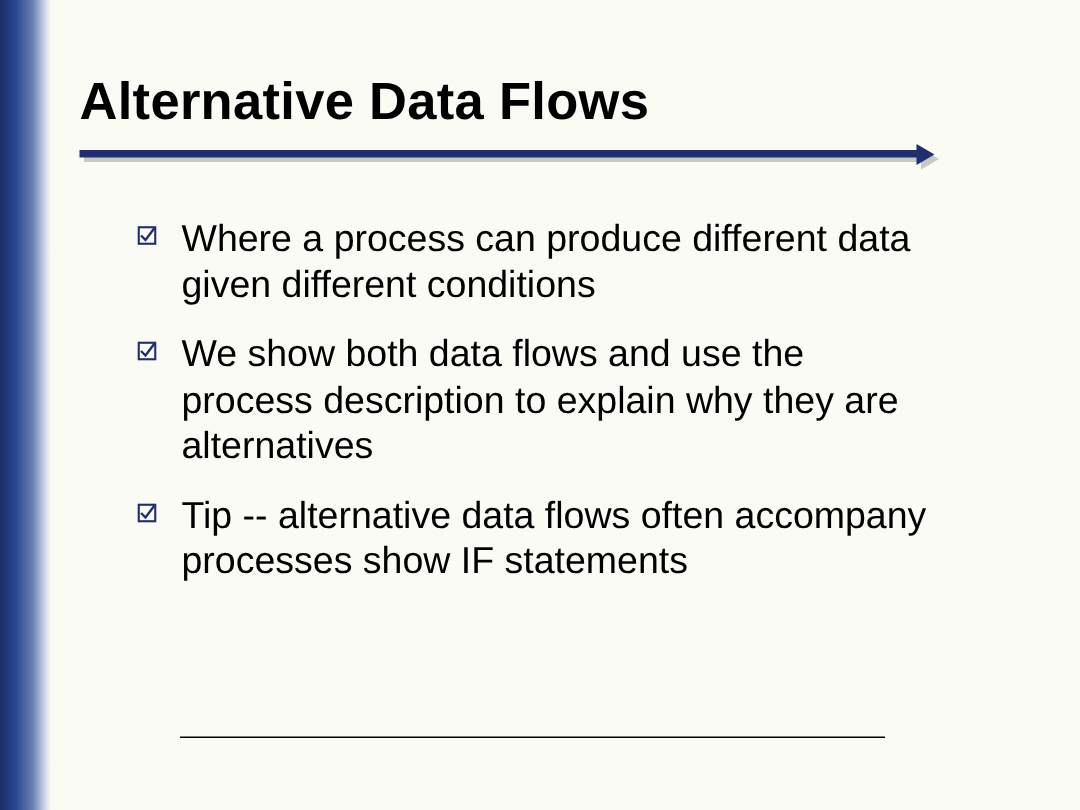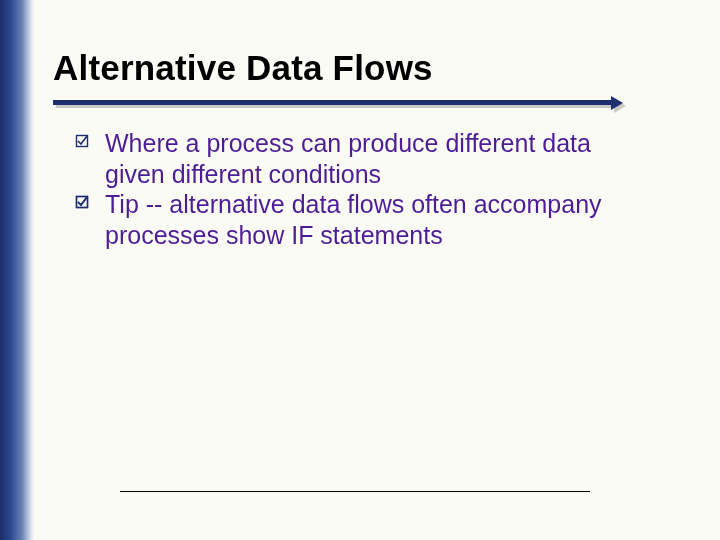--- a/index.html
+++ b/index.html
@@ -81,22 +81,22 @@
     position: absolute;
     left: 75px;
     top: 128px;
     width: 560px;
   }
   .item {
     position: relative;
     padding-left: 30px;
     font-size: 25px;
     line-height: 1.22;
-    color: #4c1d95;
-    margin: 0;
+    color: #000000;
+    margin: 16px;
   }
   .bullet-icon {
     position: absolute;
     left: 0;
     top: 6px;
     width: 14px;
     height: 14px;
   }
   .bullet-icon svg {
     display: block;
@@ -137,20 +137,21 @@
       <span>Where a process can produce different data given different conditions</span>
     </div>
 
     <div class="item">
       <span class="bullet-icon">
         <svg width="14" height="14" viewBox="0 0 14 14">
           <rect x="1.5" y="1.5" width="11" height="11" fill="none" stroke="#1f2e6e" stroke-width="1.4"></rect>
           <path d="M3 7 L6 10 L12 2" fill="none" stroke="#1f2e6e" stroke-width="1.6"></path>
         </svg>
       </span>
+      <span>We show both data flows and use the process description to explain why they are alternatives</span>
     </div>
 
     <div class="item">
       <span class="bullet-icon">
         <svg width="14" height="14" viewBox="0 0 14 14">
           <rect x="1.5" y="1.5" width="11" height="11" fill="none" stroke="#1f2e6e" stroke-width="1.4"></rect>
           <path d="M3 7 L6 10 L12 2" fill="none" stroke="#1f2e6e" stroke-width="1.6"></path>
         </svg>
       </span>
       <span>Tip -- alternative data flows often accompany processes show IF statements</span>

